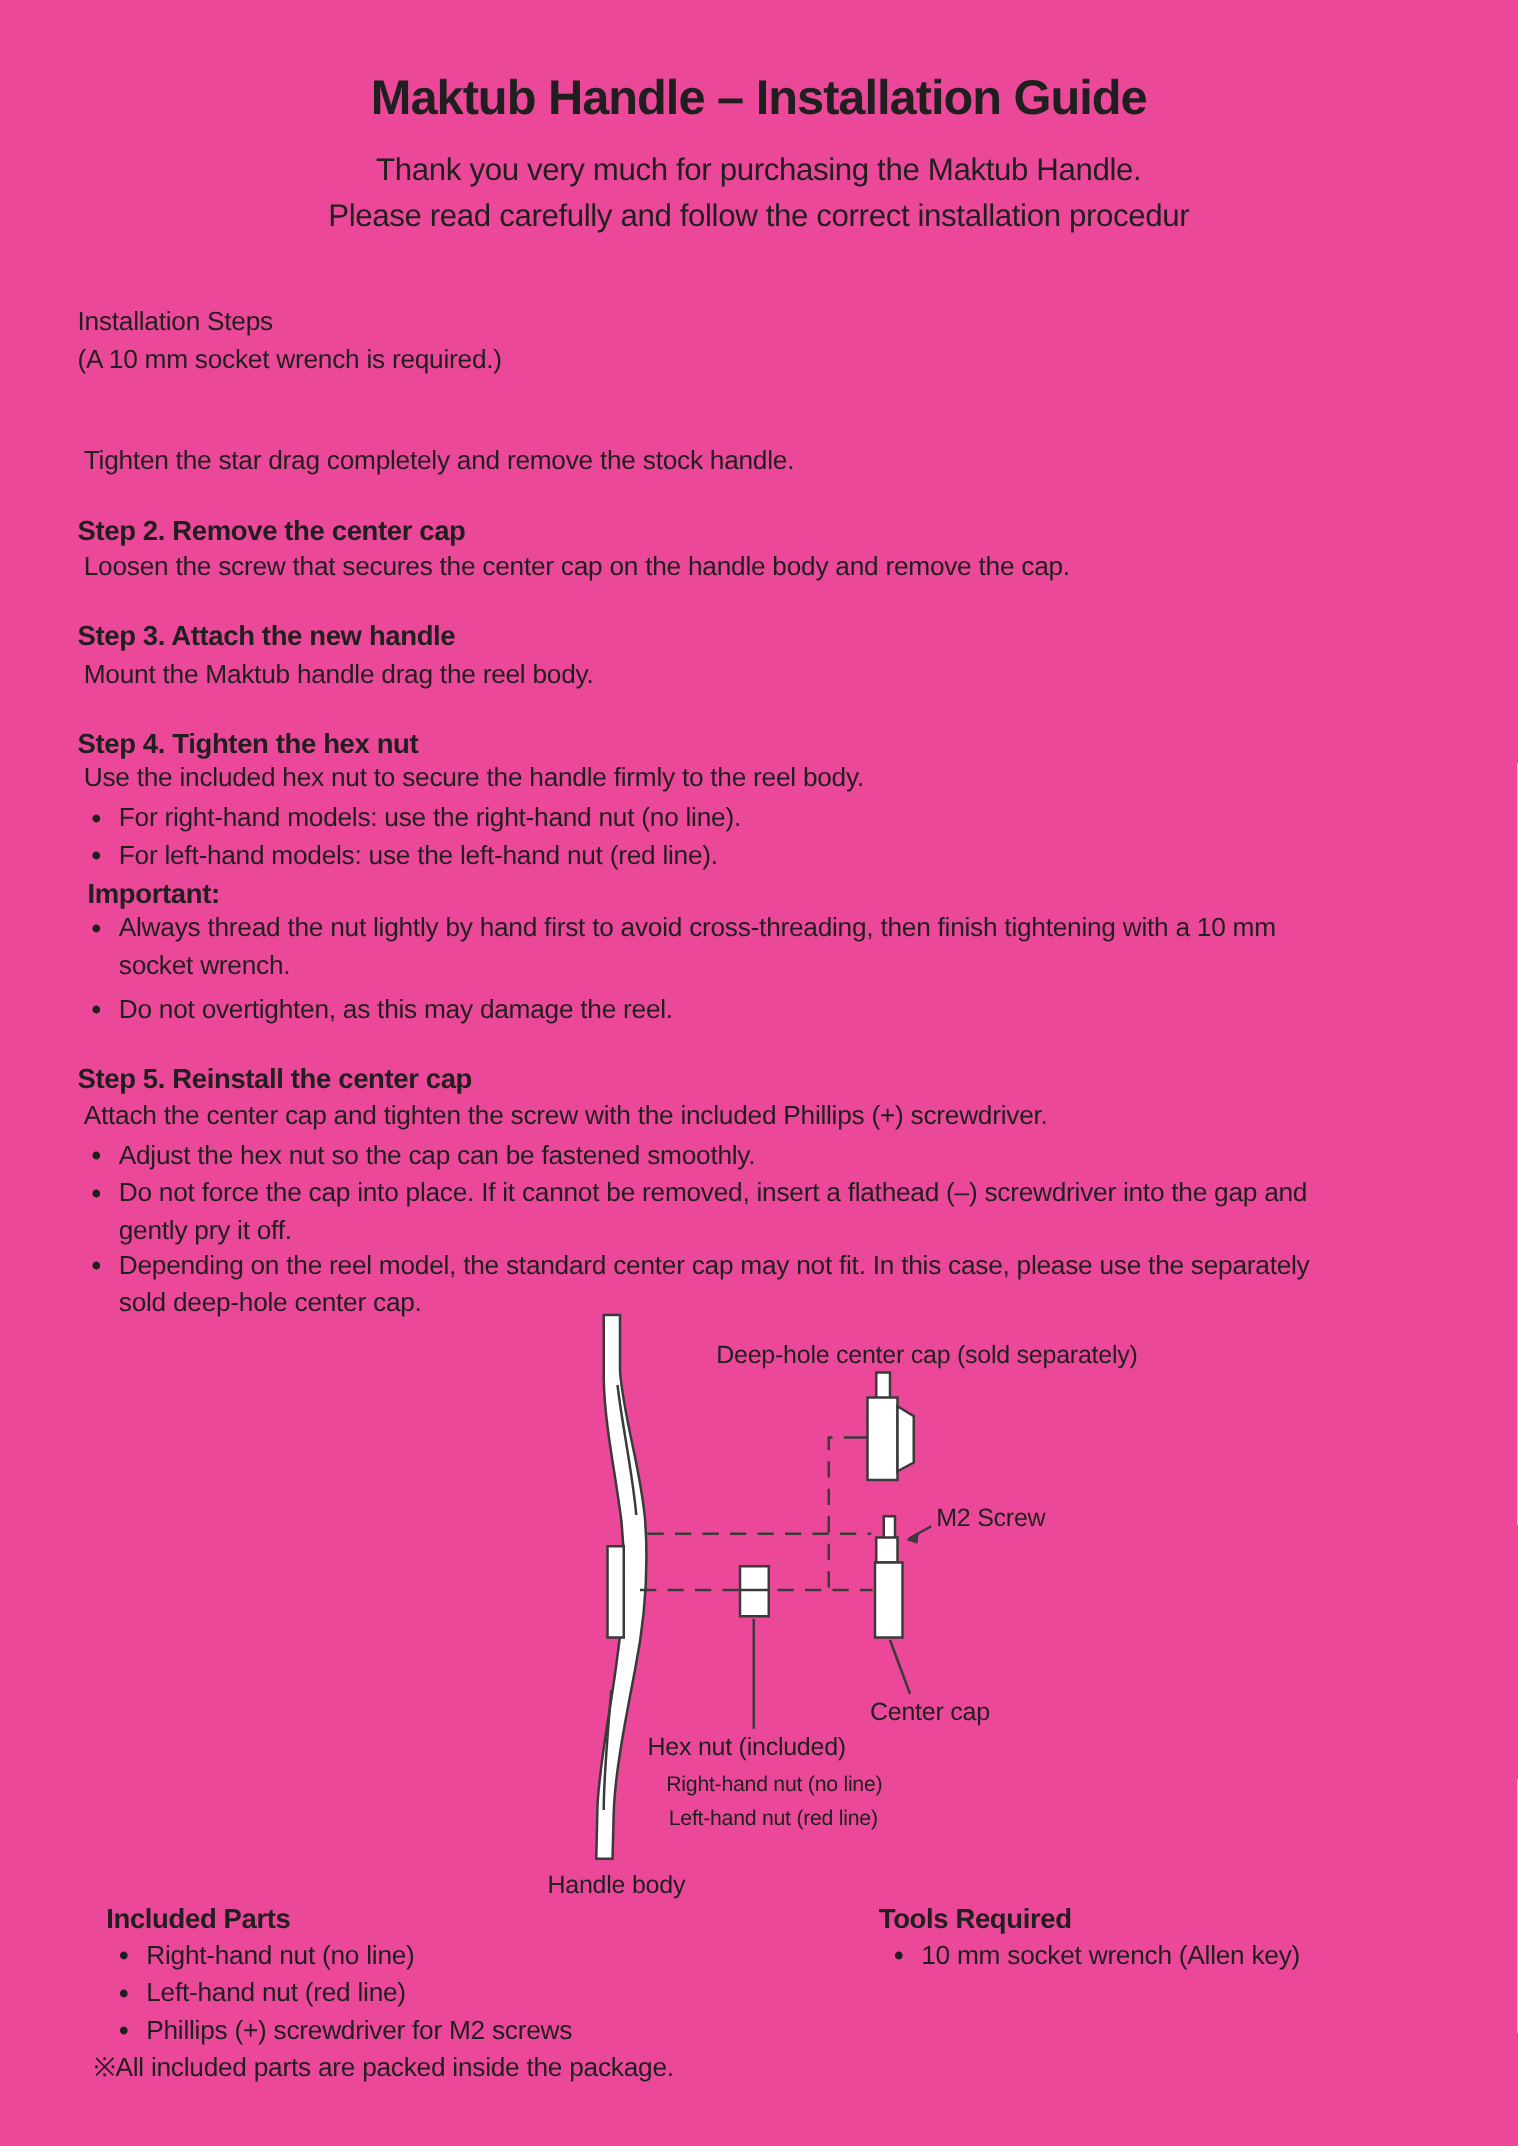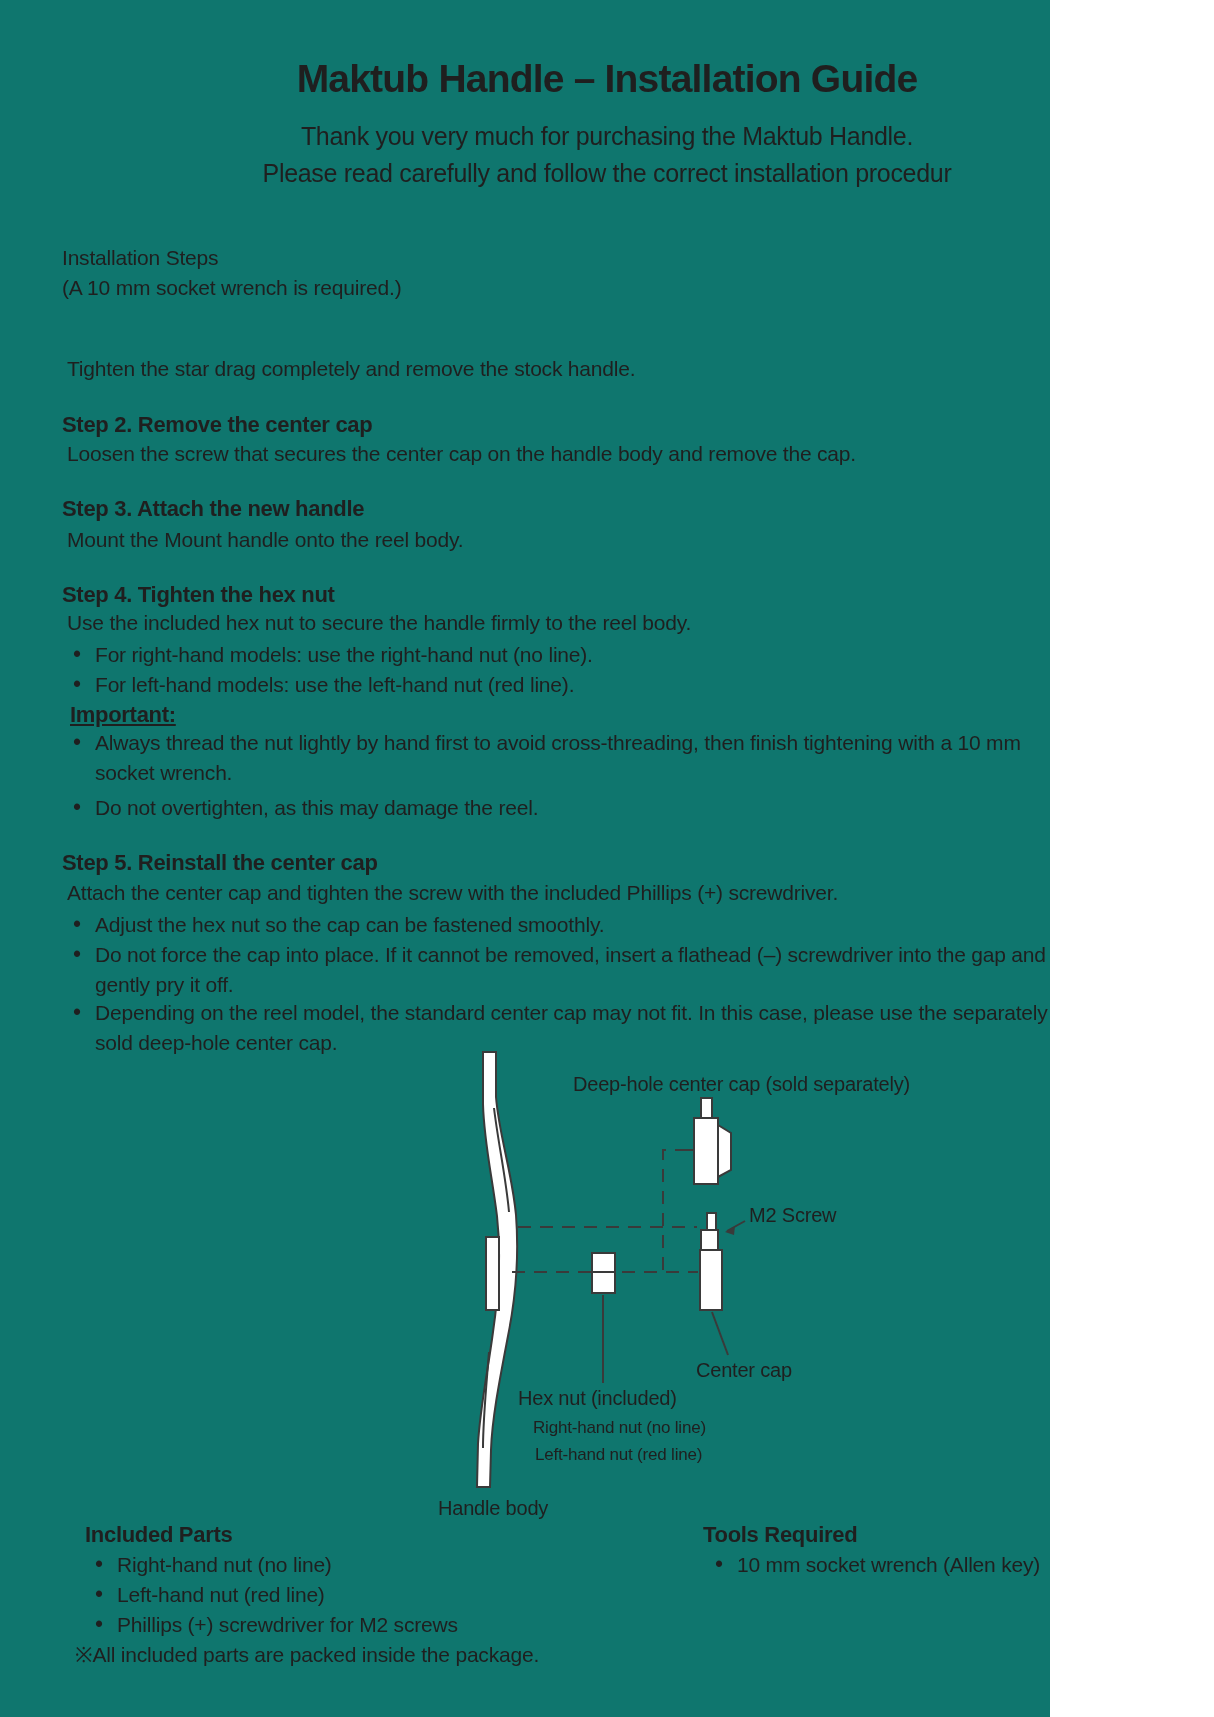--- a/index.html
+++ b/index.html
@@ -1,17 +1,17 @@
 <!DOCTYPE html>
 <html><head>
 <meta charset="utf-8">
 <style>
   html,body { margin:0; padding:0; background:#ffffff; }
   #canvas {
-    position:relative; width:1050px; height:1717px; background:#0f766e;
+    position:relative; width:1214px; height:1717px; background:#ec4899;
     overflow:hidden; font-family:"Liberation Sans", sans-serif; color:#1f1f1f;
   }
   .t  { position:absolute; font-size:21px; line-height:30px; letter-spacing:-0.2px; white-space:nowrap; }
   .head { font-weight:bold; font-size:22px; letter-spacing:-0.3px; }
   .center { left:52px; width:1110px; text-align:center; }
   .title { font-size:39px; line-height:46px; font-weight:bold; letter-spacing:-0.8px; }
   .sub { font-size:25px; line-height:32px; letter-spacing:-0.3px; }
   .bullet { padding-left:22px; }
   .bullet::before { content:"\2022"; position:absolute; left:0; top:-1px; font-size:23px; }
   .wrap2 { white-space:pre-line; }
@@ -33,27 +33,27 @@
 
   <div class="t" style="left:62px; top:243px;">Installation Steps</div>
   <div class="t" style="left:62px; top:273px;">(A 10 mm socket wrench is required.)</div>
 
   <div class="t" style="left:67px; top:354px;">Tighten the star drag completely and remove the stock handle.</div>
 
   <div class="t head" style="left:62px; top:410px;">Step 2. Remove the center cap</div>
   <div class="t" style="left:67px; top:439px;">Loosen the screw that secures the center cap on the handle body and remove the cap.</div>
 
   <div class="t head" style="left:62px; top:494px;">Step 3. Attach the new handle</div>
-  <div class="t" style="left:67px; top:525px;">Mount the Mount handle onto the reel body.</div>
+  <div class="t" style="left:67px; top:525px;">Mount the Maktub handle drag the reel body.</div>
 
   <div class="t head" style="left:62px; top:580px;">Step 4. Tighten the hex nut</div>
   <div class="t" style="left:67px; top:608px;">Use the included hex nut to secure the handle firmly to the reel body.</div>
   <div class="t bullet" style="left:73px; top:640px;">For right-hand models: use the right-hand nut (no line).</div>
   <div class="t bullet" style="left:73px; top:670px;">For left-hand models: use the left-hand nut (red line).</div>
-  <div class="t head" style="left:70px; top:700px;text-decoration:underline;">Important:</div>
+  <div class="t head" style="left:70px; top:700px;">Important:</div>
   <div class="t bullet wrap2" style="left:73px; top:728px;">Always thread the nut lightly by hand first to avoid cross-threading, then finish tightening with a 10 mm
 socket wrench.</div>
   <div class="t bullet" style="left:73px; top:793px;">Do not overtighten, as this may damage the reel.</div>
 
   <div class="t head" style="left:62px; top:848px;">Step 5. Reinstall the center cap</div>
   <div class="t" style="left:67px; top:878px;">Attach the center cap and tighten the screw with the included Phillips (+) screwdriver.</div>
   <div class="t bullet" style="left:73px; top:910px;">Adjust the hex nut so the cap can be fastened smoothly.</div>
   <div class="t bullet wrap2" style="left:73px; top:998px;">Depending on the reel model, the standard center cap may not fit. In this case, please use the separately
 sold deep-hole center cap.</div>
   <div class="t bullet wrap2" style="left:73px; top:940px;">Do not force the cap into place. If it cannot be removed, insert a flathead (–) screwdriver into the gap and

